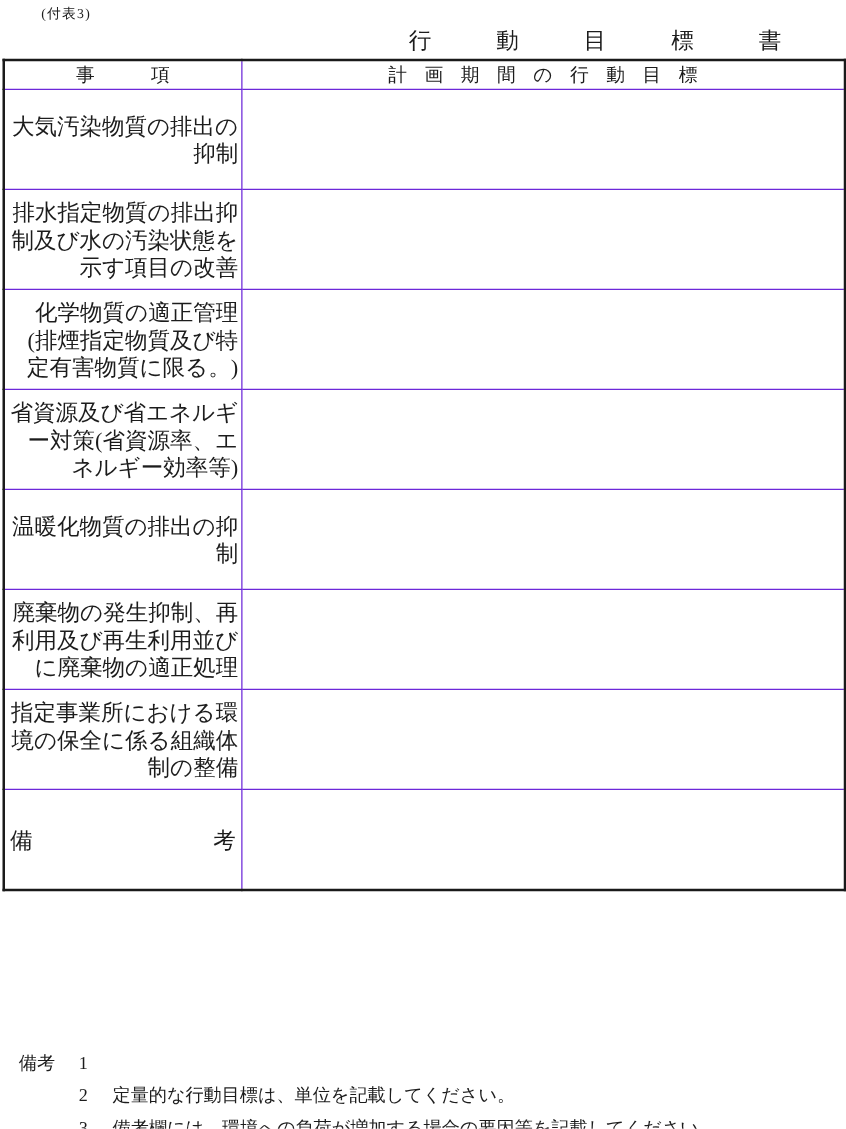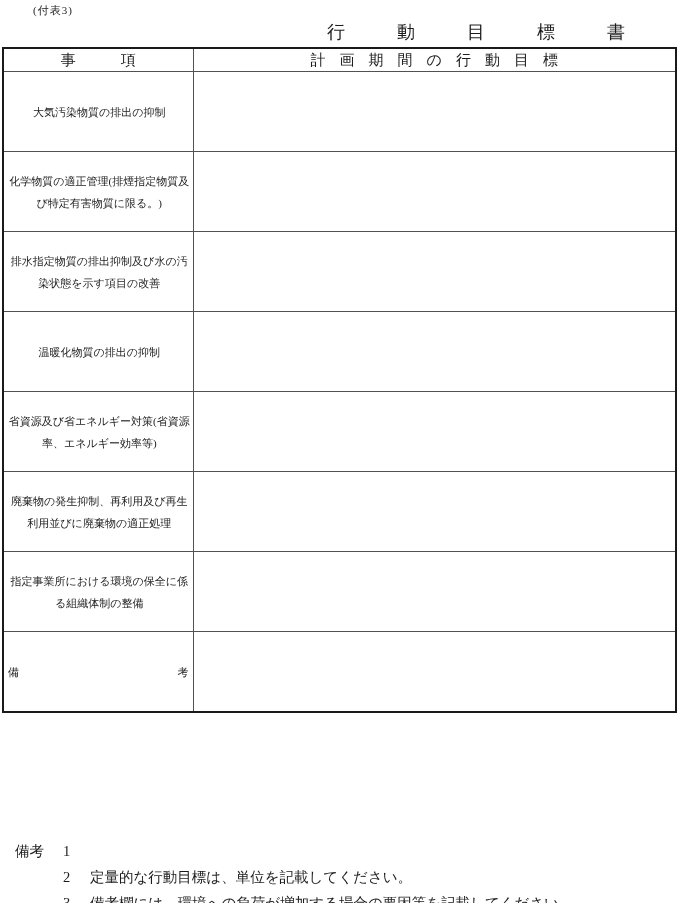--- a/index.html
+++ b/index.html
@@ -61,23 +61,23 @@
     vertical-align: middle;
     padding: 1px 0;
   }
   thead th.goal-head {
     letter-spacing: 14px;
     text-indent: 14px;
     white-space: nowrap;
   }
   tbody th.row-label {
     height: 75px;
-    font-size: 11px;
+    font-size: 18px;
     line-height: 22px;
-    text-align: center;
+    text-align: right;
     vertical-align: middle;
     padding: 2px 2px 2px 4px;
     word-break: break-all;
   }
   tbody td.goal-cell {
     height: 75px;
   }
   .spread {
     display: flex;
     justify-content: space-between;
@@ -119,33 +119,33 @@
         <th>事　　　項</th>
         <th class="goal-head">計画期間の行動目標</th>
       </tr>
     </thead>
     <tbody>
       <tr>
         <th class="row-label">大気汚染物質の排出の抑制</th>
         <td class="goal-cell"></td>
       </tr>
       <tr>
+        <th class="row-label">排水指定物質の排出抑制及び水の汚染状態を示す項目の改善</th>
+        <td class="goal-cell"></td>
+      </tr>
+      <tr>
         <th class="row-label">化学物質の適正管理(排煙指定物質及び特定有害物質に限る。)</th>
         <td class="goal-cell"></td>
       </tr>
       <tr>
-        <th class="row-label">排水指定物質の排出抑制及び水の汚染状態を示す項目の改善</th>
+        <th class="row-label">省資源及び省エネルギー対策(省資源率、エネルギー効率等)</th>
         <td class="goal-cell"></td>
       </tr>
       <tr>
         <th class="row-label">温暖化物質の排出の抑制</th>
-        <td class="goal-cell"></td>
-      </tr>
-      <tr>
-        <th class="row-label">省資源及び省エネルギー対策(省資源率、エネルギー効率等)</th>
         <td class="goal-cell"></td>
       </tr>
       <tr>
         <th class="row-label">廃棄物の発生抑制、再利用及び再生利用並びに廃棄物の適正処理</th>
         <td class="goal-cell"></td>
       </tr>
       <tr>
         <th class="row-label">指定事業所における環境の保全に係る組織体制の整備</th>
         <td class="goal-cell"></td>
       </tr>

